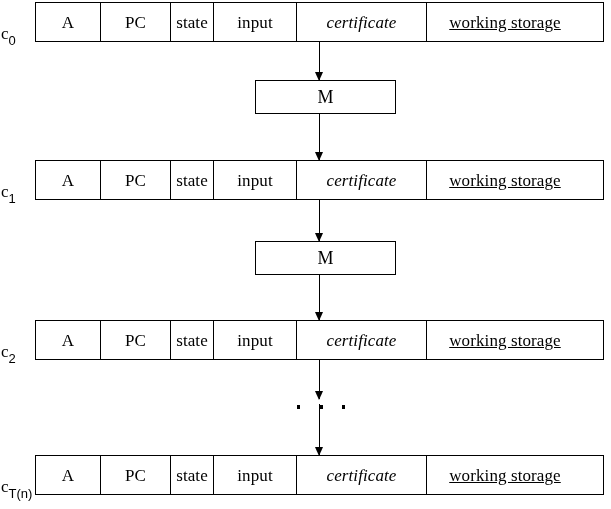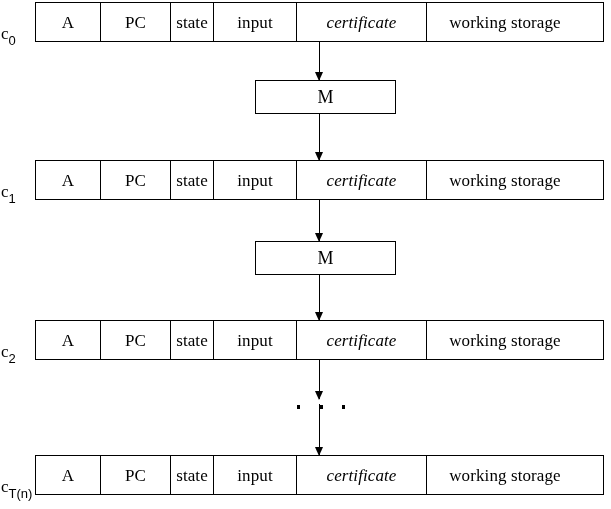--- a/index.html
+++ b/index.html
@@ -39,21 +39,21 @@
     border-right: 1.4px solid #000;
     box-sizing: border-box;
     display: flex;
     align-items: center;
     justify-content: center;
     font-size: 17px;
     line-height: 1;
     letter-spacing: 0.1px;
     white-space: nowrap;
   }
-  .cell:last-child { border-right: none; }
+  .cell:last-child { border-right: none; text-decoration: underline; }
 
   
   .c-a   { width: 65px;  }
   .c-pc  { width: 70px;  }
   .c-st  { width: 43px;  }
   .c-in  { width: 83px;  }
   .c-ce  { width: 130px; font-style: italic; }
   .c-ws  { width: 156px; }
 
   

